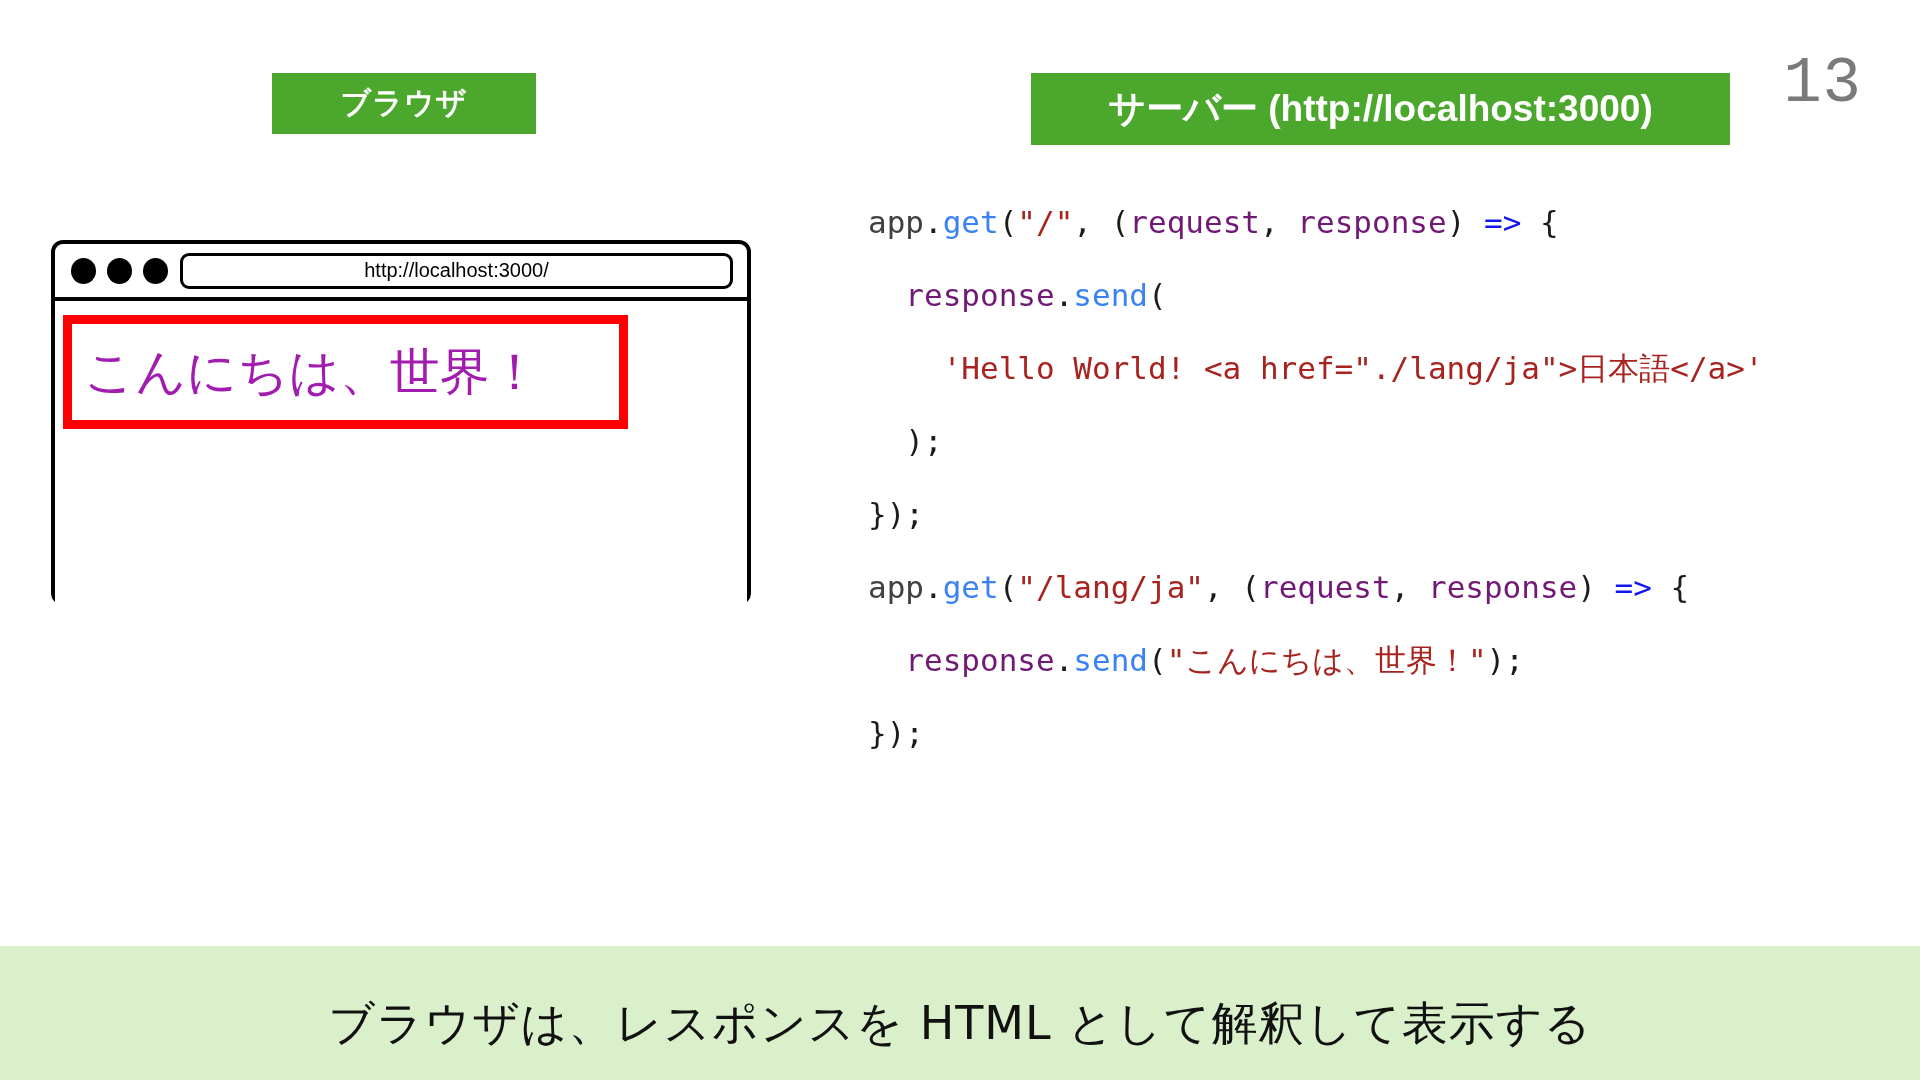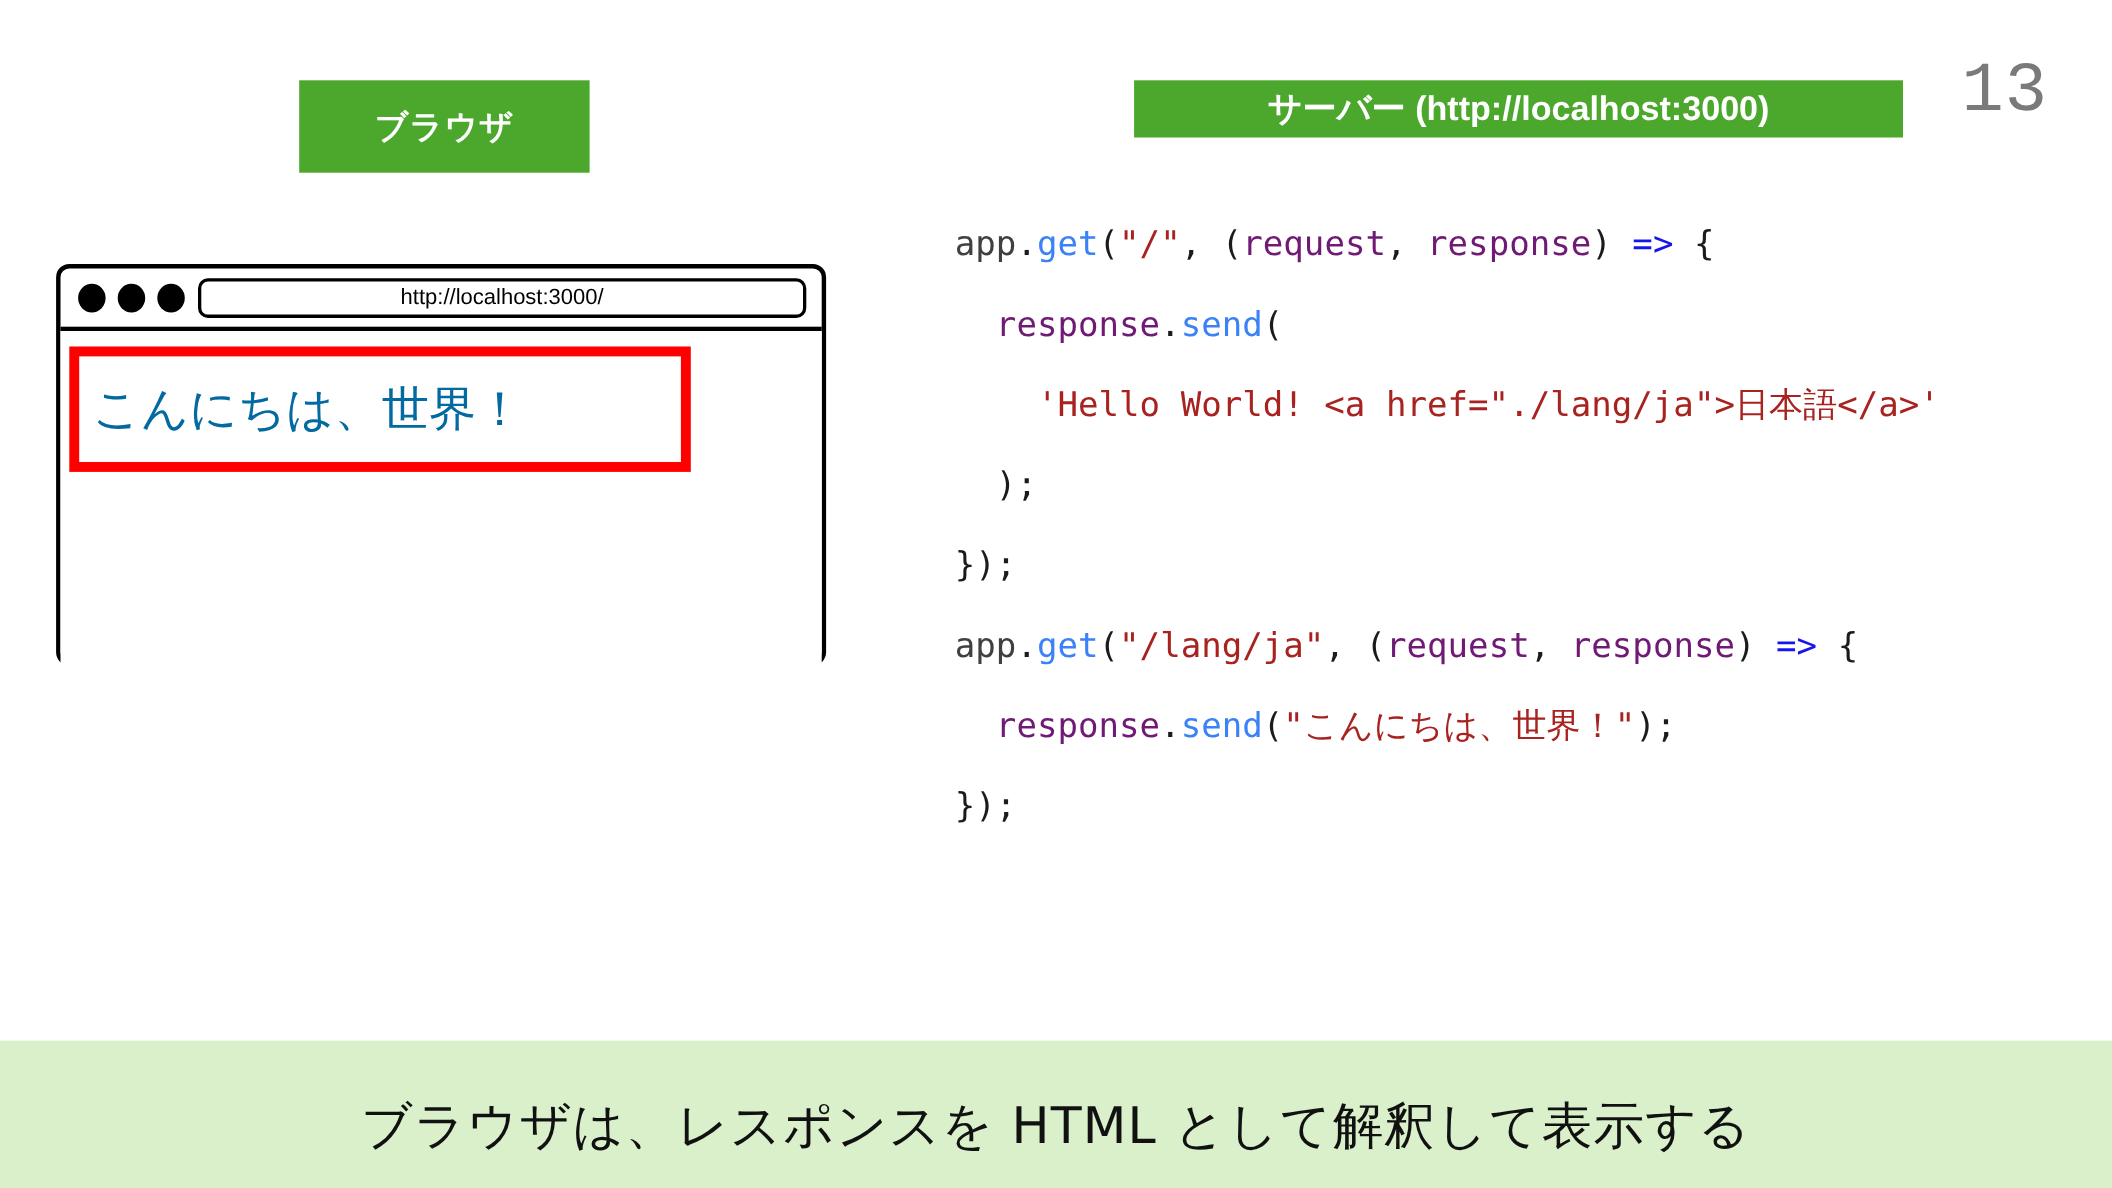--- a/index.html
+++ b/index.html
@@ -35,30 +35,30 @@
     font-weight: bold;
     display: flex;
     align-items: center;
     justify-content: center;
     box-sizing: border-box;
   }
   #badge-browser {
     left: 272px;
     top: 73px;
     width: 264px;
-    height: 84px;
+    height: 61px;
     font-size: 30px;
     letter-spacing: 1px;
   }
   #badge-server {
     left: 1031px;
     top: 73px;
     width: 699px;
-    height: 52px;
-    font-size: 31px;
+    height: 72px;
+    font-size: 37px;
     letter-spacing: 0px;
   }
 
   
   #browser-window {
     position: absolute;
     left: 51px;
     top: 240px;
     width: 700px;
     height: 365px;
@@ -116,22 +116,22 @@
     top: 14px;
     width: 565px;
     height: 114px;
     border: 9px solid #FF0000;
     box-sizing: border-box;
     background: #ffffff;
     display: flex;
     align-items: center;
   }
   #rendered-text {
-    font-size: 43px;
-    color: #0369a1;
+    font-size: 50px;
+    color: #a21caf;
     margin-left: 12px;
     font-family: "DejaVu Sans", "Liberation Sans", sans-serif;
     letter-spacing: 0px;
     white-space: nowrap;
   }
 
   
   #code-panel {
     position: absolute;
     left: 868px;

